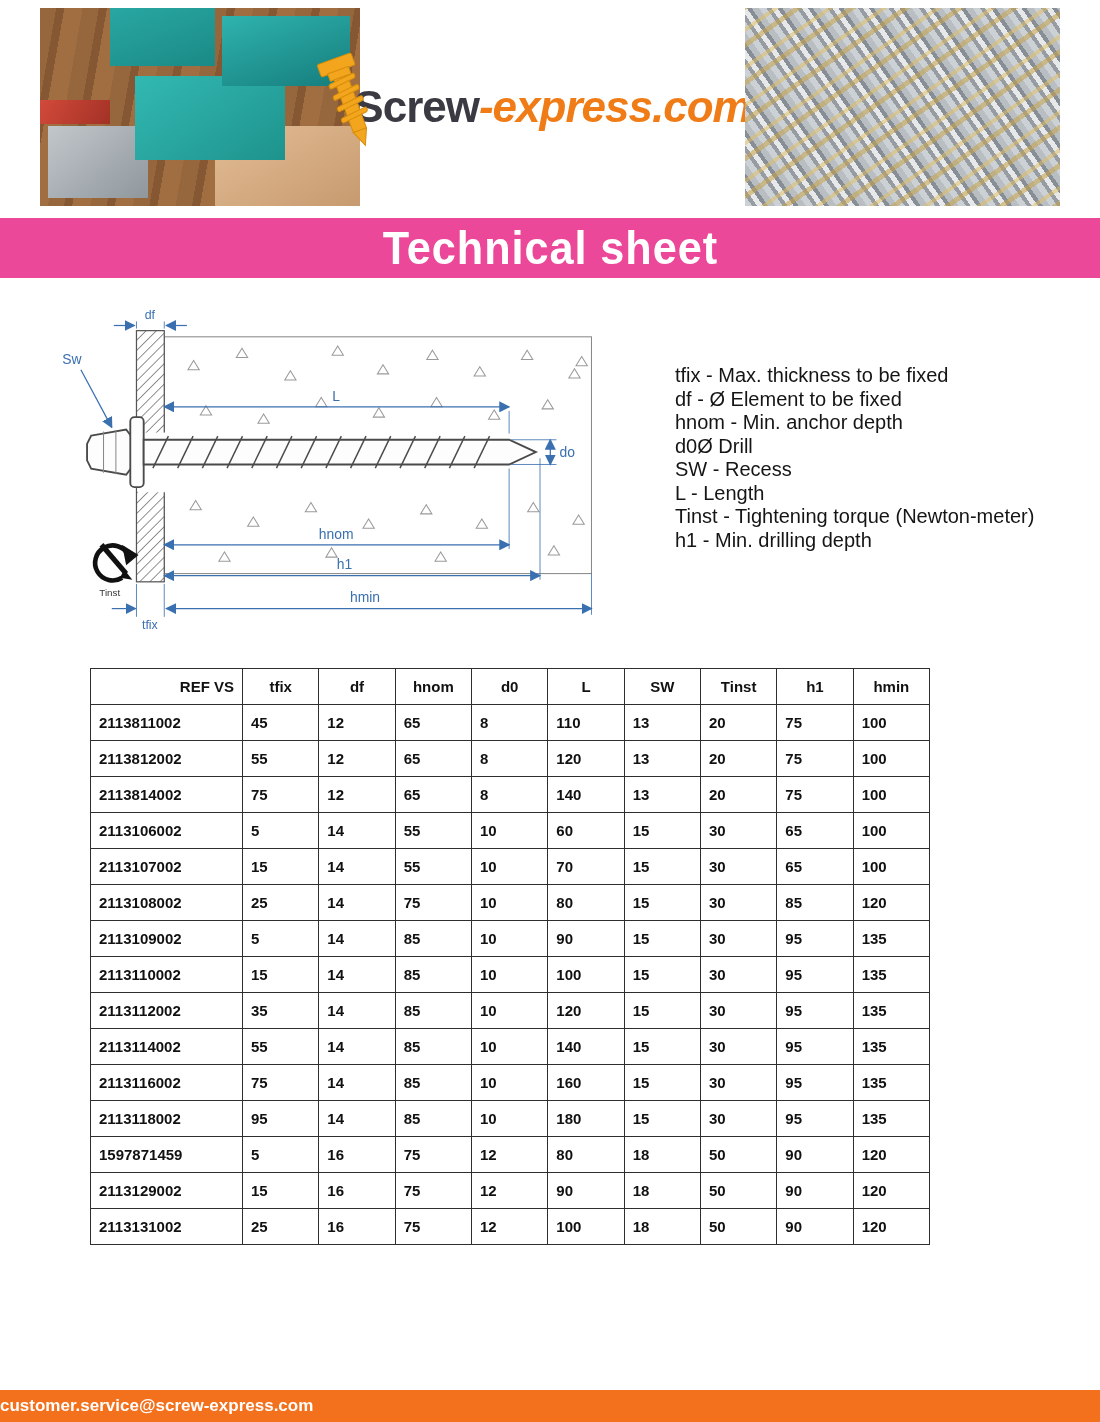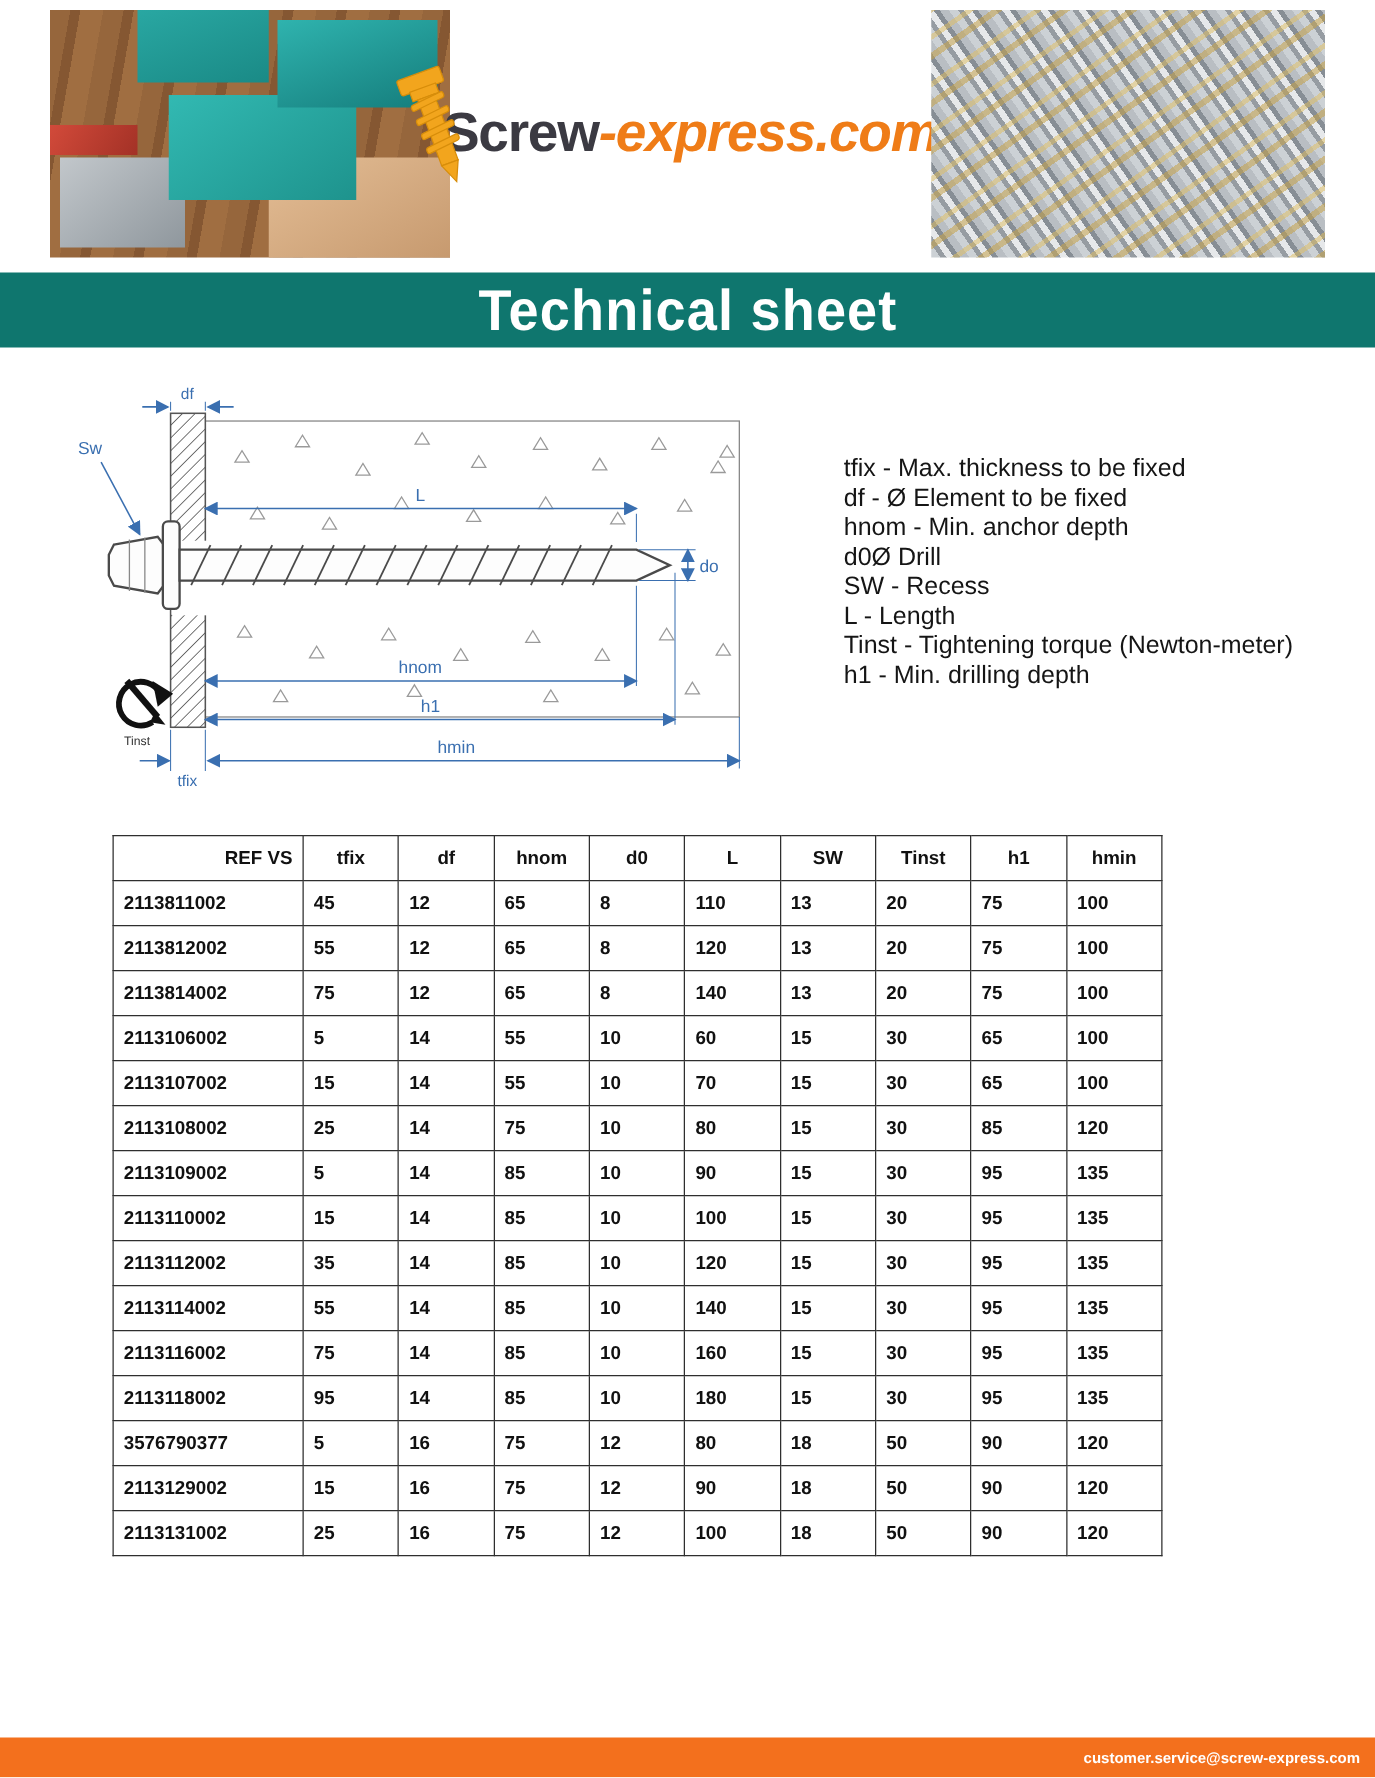--- a/index.html
+++ b/index.html
@@ -29,42 +29,42 @@
   }
   .logo-block { position:absolute; left:360px; right:355px; top:8px; height:198px;
     display:flex; flex-direction:row; align-items:center; justify-content:center; }
   .logo-text { font-size:44px; font-weight:bold; letter-spacing:-1px; white-space:nowrap; }
   .logo-screw { color:#3b3a42; }
   .logo-express { color:#ef7c17; font-style:italic; }
   .swoosh { margin-top:4px; }
   .screw-logo-icon { position:absolute; left:-36px; top:46px; transform:rotate(-20deg); }
 
   
-  .banner { margin-top:12px; height:60px; background:#0f766e; color:#fff;
+  .banner { margin-top:12px; height:60px; background:#ec4899; color:#fff;
     display:flex; align-items:center; justify-content:center; }
   .banner span { font-size:46px; font-weight:bold; letter-spacing:1px; transform:scaleX(.94); }
 
   
   .diagram-section { display:flex; margin:30px 25px 0 55px; }
   .legend { padding-top:56px; font-size:20px; color:#151515; line-height:23.5px; white-space:nowrap; }
   .dim { fill:#3a6fb0; font-family:"Liberation Sans",sans-serif; font-size:13.5px; }
   .dim-small { font-size:12px; }
   .tinst-label { fill:#333; font-family:"Liberation Sans",sans-serif; font-size:9.5px; }
 
   
   .spec-table { margin:10px 0 0 90px; border-collapse:collapse; table-layout:fixed; width:840px; }
   .spec-table th, .spec-table td { border:1.6px solid #2e2e2e; font-size:15px; font-weight:bold;
     padding:9px 8px; text-align:left; color:#111; }
   .spec-table th { text-align:center; }
   .spec-table th:first-child { text-align:right; width:152px; }
 
   
   .footer { position:absolute; bottom:0; left:0; width:100%; height:32px; background:#f3701d;
-    color:#fff; display:flex; align-items:center; justify-content:flex-end;
-    padding-right:12px; font-weight:bold; font-size:12px; }
+    color:#fff; display:flex; align-items:center; 
+    padding-right:12px; font-weight:bold; font-size:17px; }
   .footer a { color:#fff; text-decoration:none; }
 </style>
 </head>
 <body>
 
 <div class="page">
 
   <header class="header">
     <div class="photo photo-left"></div>
 
@@ -383,21 +383,21 @@
           <td>14</td>
           <td>85</td>
           <td>10</td>
           <td>180</td>
           <td>15</td>
           <td>30</td>
           <td>95</td>
           <td>135</td>
         </tr>
         <tr>
-          <td>3576790377</td>
+          <td>1597871459</td>
           <td>5</td>
           <td>16</td>
           <td>75</td>
           <td>12</td>
           <td>80</td>
           <td>18</td>
           <td>50</td>
           <td>90</td>
           <td>120</td>
         </tr>

